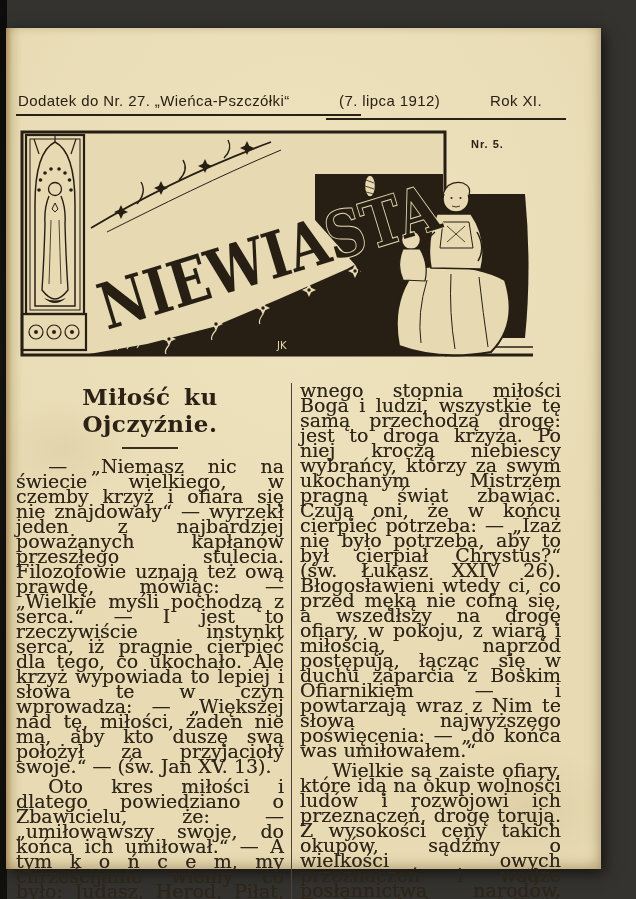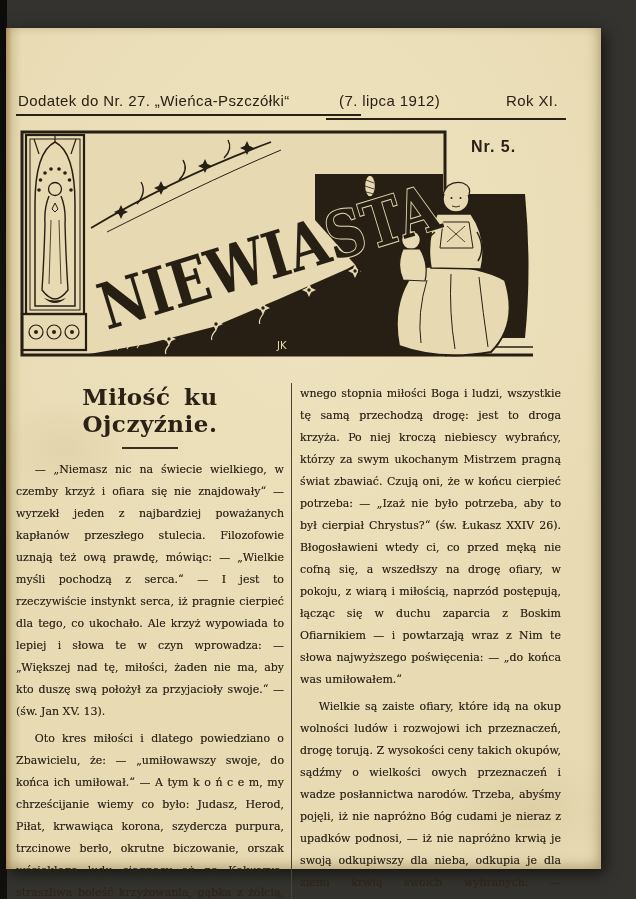--- a/index.html
+++ b/index.html
@@ -21,37 +21,37 @@
       linear-gradient(90deg,#bda06a 0px,#d9cb9f 6px,#e8dbb4 16px,#e8dbb4 97%,#decfa6 100%);
     box-shadow: inset 0 -5px 12px rgba(110,85,40,.28), inset -2px 0 8px rgba(110,85,40,.18), 3px 4px 14px rgba(0,0,0,.65);
     color:#2e2519;
   }
   
   .supplement { position:absolute; top:64px; left:0; right:0; height:22px;
     font-family:"Liberation Sans", sans-serif; font-weight:normal; font-size:15px;
     letter-spacing:.4px; color:#2a2115; white-space:nowrap; }
   .supplement .s-left   { position:absolute; left:12px; }
   .supplement .s-center { position:absolute; left:333px; }
-  .supplement .s-right  { position:absolute; left:500px; }
+  .supplement .s-right  { position:absolute; left:484px; }
   .rule-a { position:absolute; top:86px; left:10px;  width:345px; height:2px; background:#2a2115; }
   .rule-b { position:absolute; top:90px; left:320px; width:240px; height:2px; background:#2a2115; }
   
   .masthead { position:absolute; top:100px; left:13px; width:552px; height:246px; }
   .issue-no { position:absolute; left:452px; top:10px;
-    font-family:"Liberation Sans", sans-serif; font-weight:bold; font-size:16px;
+    font-family:"Liberation Sans", sans-serif; font-weight:bold; font-size:11px;
     letter-spacing:1px; color:#2a2115; }
   
   .article { position:absolute; top:355px; left:10px; width:552px; }
   .cols { display:flex; align-items:stretch; }
   .col-left  { width:268px; padding-right:7px; }
   .col-right { width:261px; padding-left:8px; border-left:1.5px solid #4d4233; }
   .art-title { text-align:center; font-size:23px; font-weight:bold; letter-spacing:.5px;
     word-spacing:5px; margin:0; color:#2b2115; }
   .title-rule { width:56px; height:2px; background:#3a2f1f; margin:10px auto 10px auto; }
-  .article p { margin:0 0 5px 0; font-size:11px; line-height:22px;
+  .article p { margin:0 0 5px 0; font-size:19px; line-height:15px;
     text-align:justify; text-indent:1.7em; color:#2e2519;
     text-shadow:0 0 .35px rgba(46,37,25,.55); }
   .article p.no-indent { text-indent:0; }
   svg { display:block; }
 </style>
 </head>
 <body>
 
 <div class="scan-strip"></div>
 

